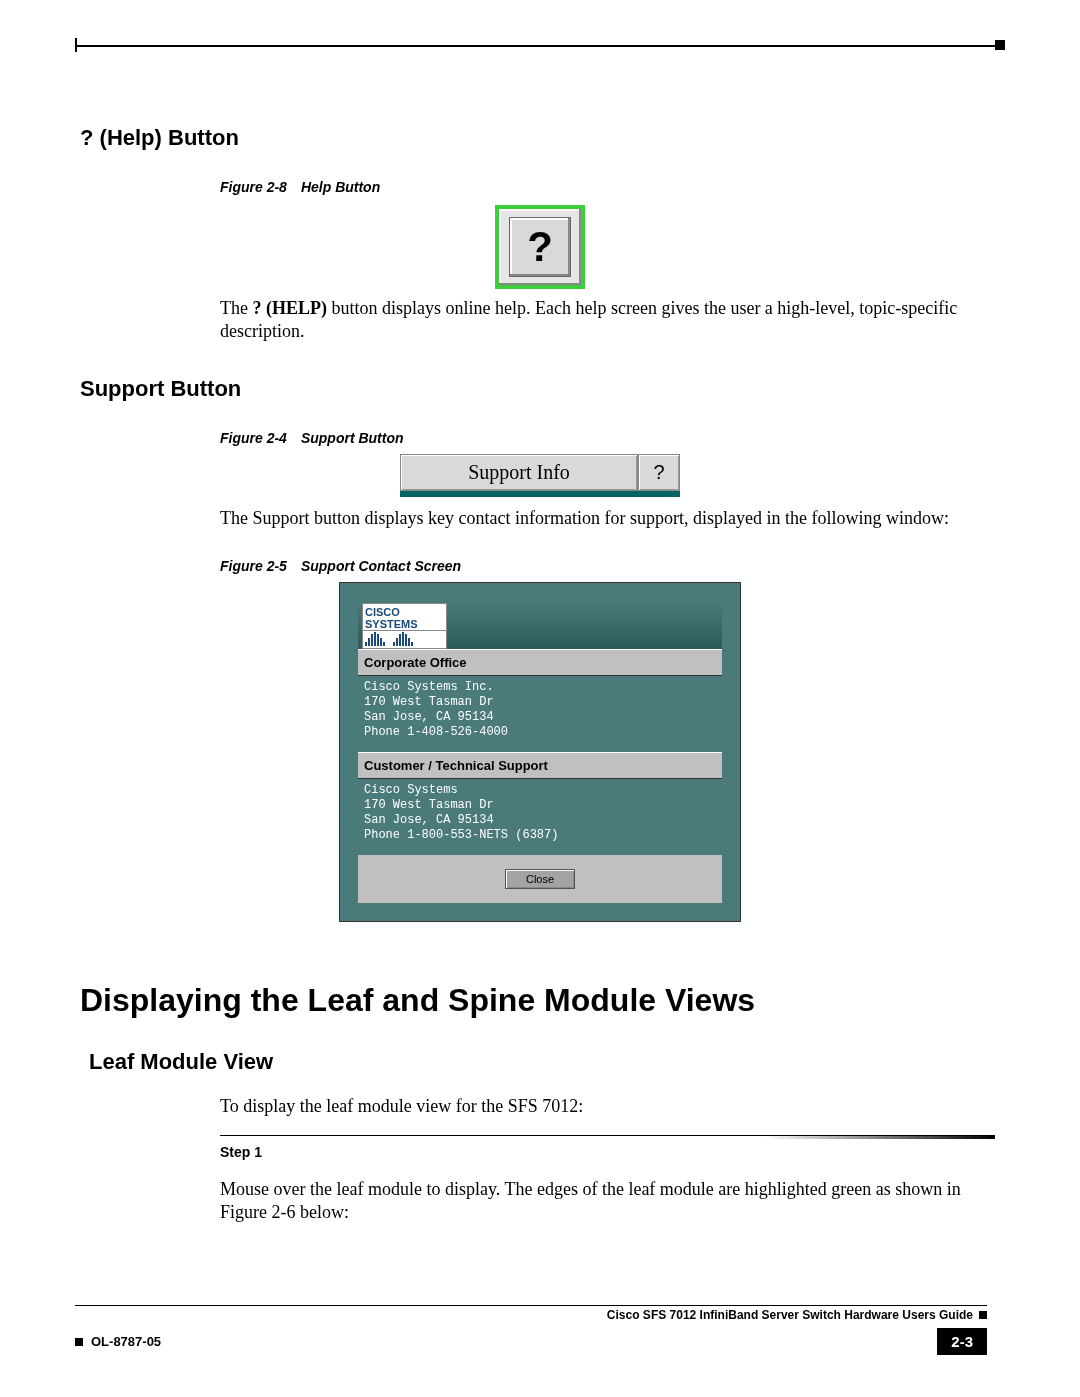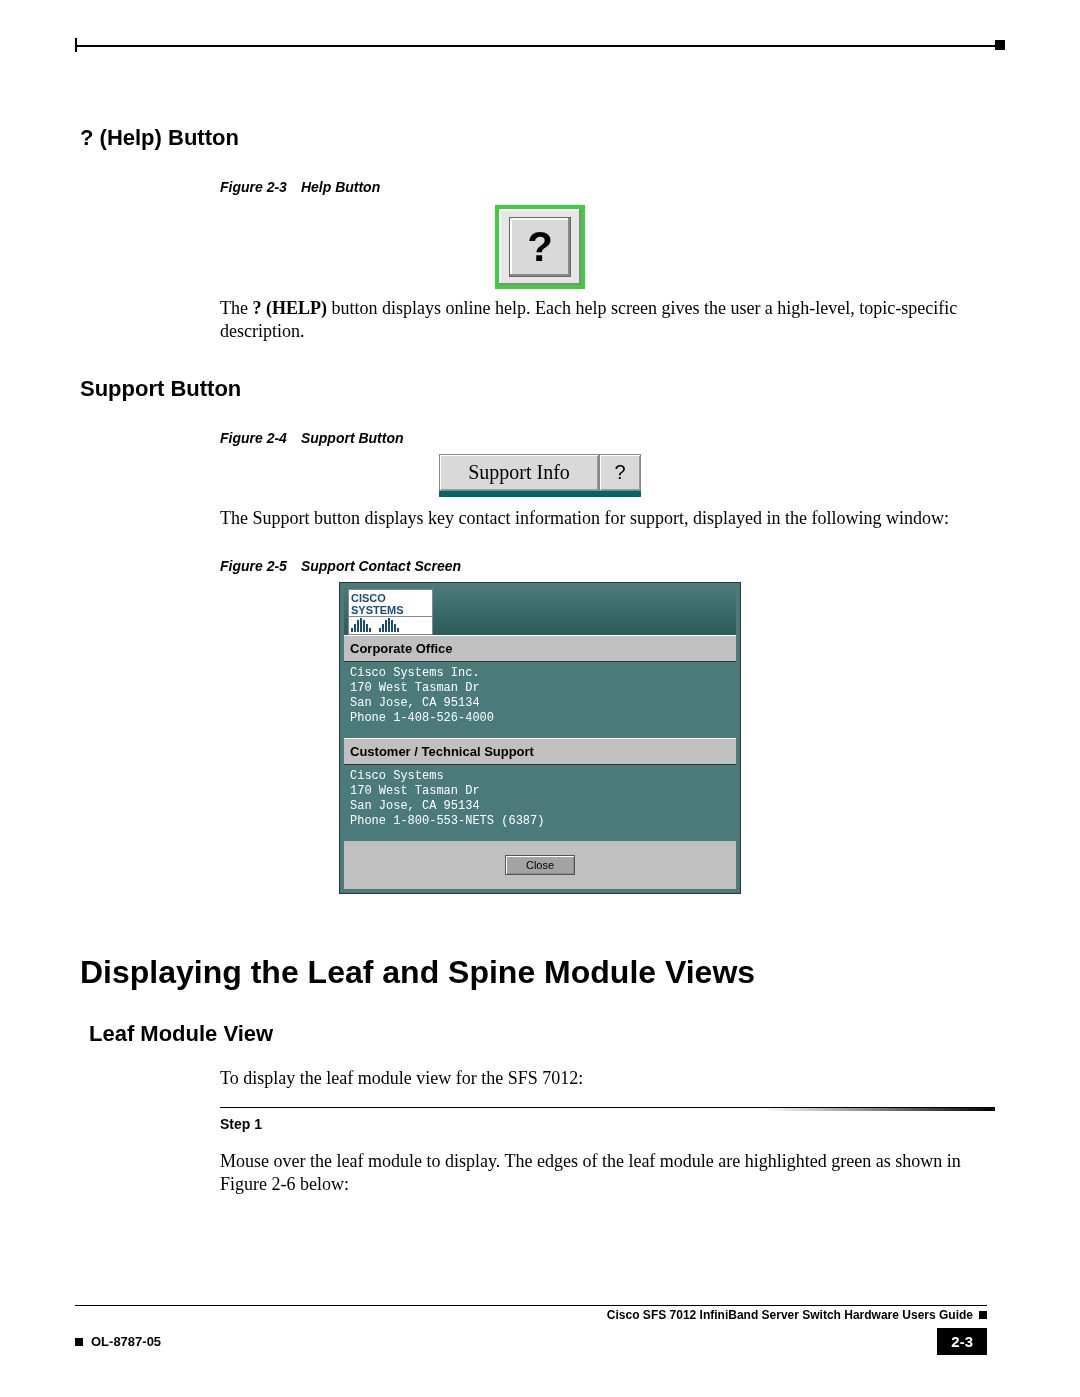--- a/index.html
+++ b/index.html
@@ -65,21 +65,21 @@
   }
   .bold { font-weight: bold; }
   h2.sub2 {
     font-family: Arial, Helvetica, sans-serif;
     font-weight: bold;
     font-size: 22px;
     margin-top: 34px;
     margin-left: 5px;
   }
   .support-btn-fig {
-    width: 202px;
+    width: 280px;
     margin: 8px auto 10px;
     border-bottom: 6px solid #006666;
     display:flex;
   }
   .support-btn-left {
     flex:1; background:#d9d9d9; border:1px solid #888;
     box-shadow: inset 1px 1px 0 #fff, inset -1px -1px 0 #999;
     padding:6px 10px; font-family:"Times New Roman"; font-size:20px;
     text-align:center;
   }
@@ -87,21 +87,21 @@
     width:42px; background:#d9d9d9; border:1px solid #888;
     box-shadow: inset 1px 1px 0 #fff, inset -1px -1px 0 #999;
     display:flex; align-items:center; justify-content:center;
     font-family:Arial; font-size:20px;
   }
   .support-window {
     width: 402px;
     margin: 8px auto 0;
     border: 1px solid #333;
     background:#4a7a7a;
-    padding:4px;
+    padding:18px;
   }
   .sw-header {
     background: linear-gradient(#4a7a7a,#2a5a5a);
     padding: 2px 4px 0px 4px;
   }
   .cisco-logo {
     background:#fff; color:#1a4a7a; font-family:Arial; font-size:11px; font-weight:bold;
     width:85px; padding:2px 2px 0 2px; border:1px solid #888;
     text-transform: uppercase; letter-spacing:0px;
   }
@@ -186,21 +186,21 @@
 </head>
 <body>
 
 <div class="tick-left"></div>
 <div class="page-frame"></div>
 <div class="sq-right-top"></div>
 
 <h2 class="sub1">? (Help) Button</h2>
 
 <p class="fig-caption">
-  <span class="fignum">Figure 2-3</span><span>Help Button</span>
+  <span class="fignum">Figure 2-8</span><span>Help Button</span>
 </p>
 
 <div class="help-button-fig">
   <div class="help-button-inner">?</div>
 </div>
 
 <p class="body">
   <span>The </span><span class="bold">? (HELP)</span><span> button displays online help. Each help screen gives the user a high-level, topic-specific description.</span>
 </p>
 

